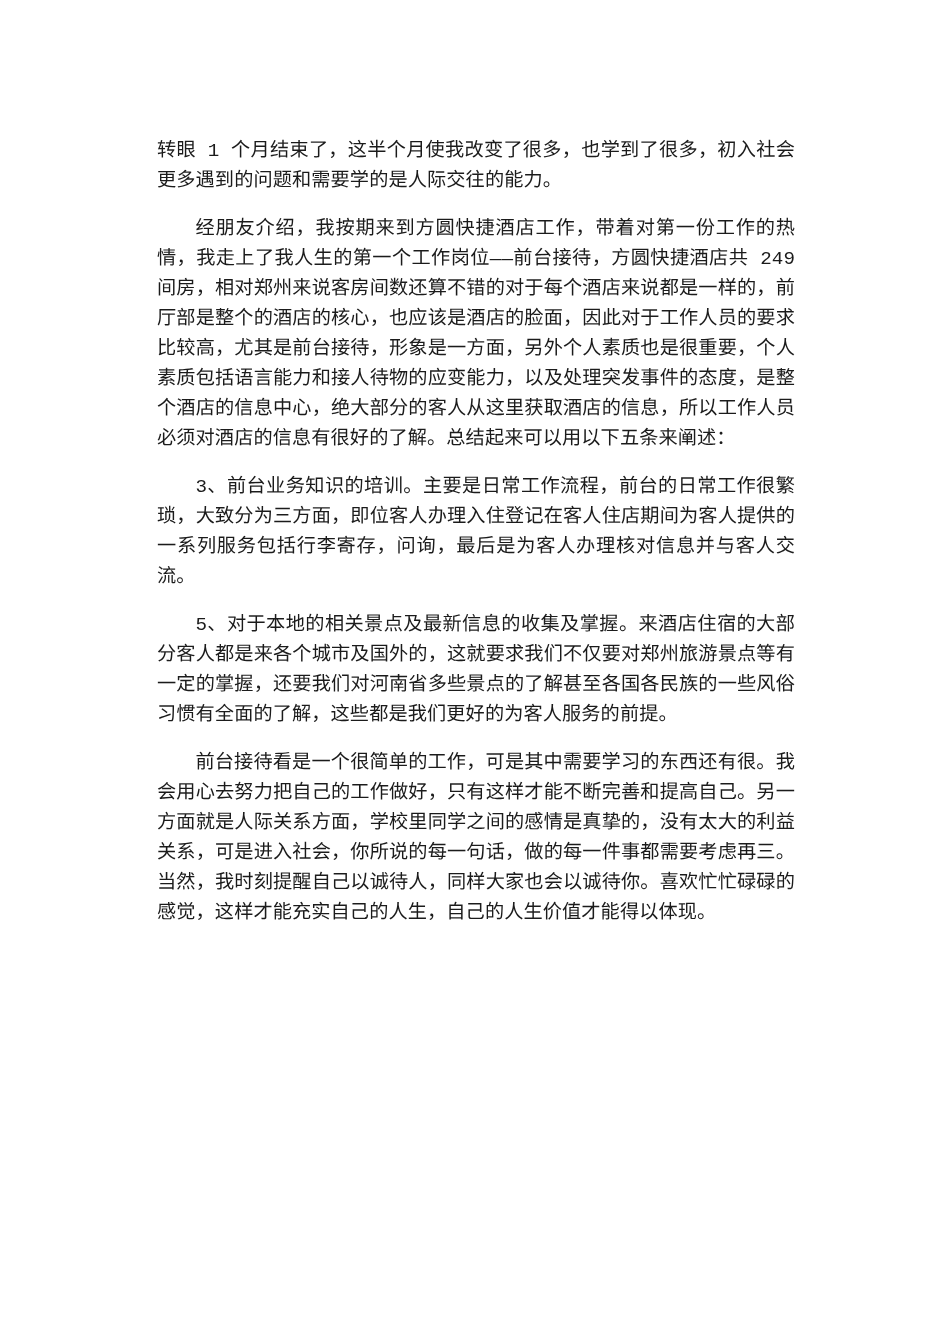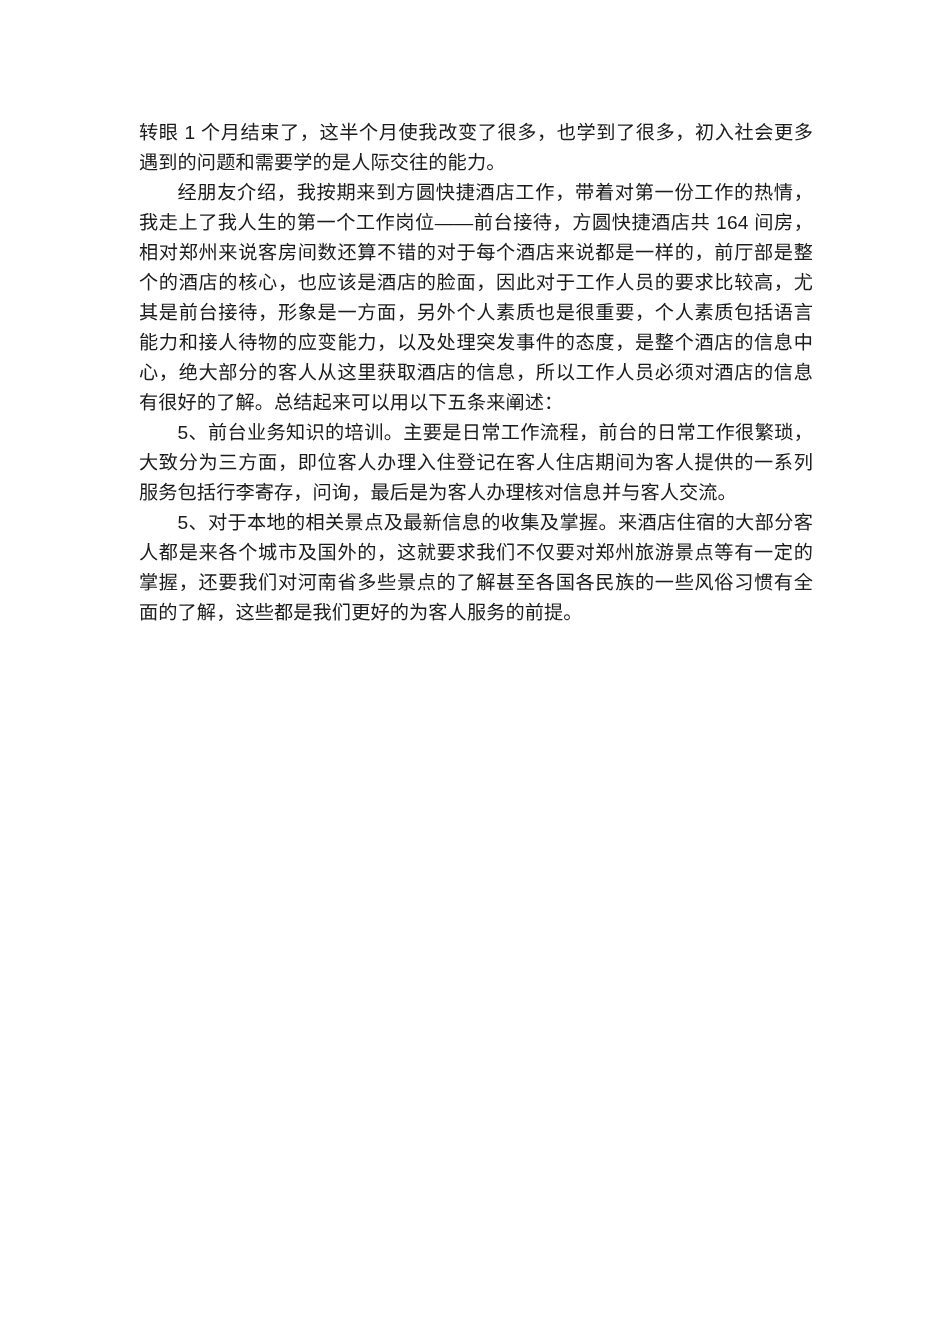--- a/index.html
+++ b/index.html
@@ -19,22 +19,22 @@
   }
 
   .doc-body {
     position: absolute;
     left: 139px;
     top: 118px;
     width: 674px;
   }
 
   .para {
-    margin: 0;
-    font-family: Liberation Sans, sans-serif;
+    margin: 18px;
+    font-family: Liberation Mono, monospace;
     font-size: 19.2px;
     line-height: 30px;
     color: #1b1b1b;
     text-align: justify;
     text-justify: inter-ideograph;
     letter-spacing: 0.1px;
     word-break: break-all;
     -webkit-font-smoothing: antialiased;
   }
 
@@ -54,24 +54,25 @@
   }
 </style>
 </head>
 <body>
 
 <div class="page">
   <div class="doc-body">
 
     <p class="para no-indent">转眼 1 个月结束了，这半个月使我改变了很多，也学到了很多，初入社会更多遇到的问题和需要学的是人际交往的能力。</p>
 
-    <p class="para indent">经朋友介绍，我按期来到方圆快捷酒店工作，带着对第一份工作的热情，我走上了我人生的第一个工作岗位——前台接待，方圆快捷酒店共 164 间房，相对郑州来说客房间数还算不错的对于每个酒店来说都是一样的，前厅部是整个的酒店的核心，也应该是酒店的脸面，因此对于工作人员的要求比较高，尤其是前台接待，形象是一方面，另外个人素质也是很重要，个人素质包括语言能力和接人待物的应变能力，以及处理突发事件的态度，是整个酒店的信息中心，绝大部分的客人从这里获取酒店的信息，所以工作人员必须对酒店的信息有很好的了解。总结起来可以用以下五条来阐述：</p>
+    <p class="para indent">经朋友介绍，我按期来到方圆快捷酒店工作，带着对第一份工作的热情，我走上了我人生的第一个工作岗位——前台接待，方圆快捷酒店共 249 间房，相对郑州来说客房间数还算不错的对于每个酒店来说都是一样的，前厅部是整个的酒店的核心，也应该是酒店的脸面，因此对于工作人员的要求比较高，尤其是前台接待，形象是一方面，另外个人素质也是很重要，个人素质包括语言能力和接人待物的应变能力，以及处理突发事件的态度，是整个酒店的信息中心，绝大部分的客人从这里获取酒店的信息，所以工作人员必须对酒店的信息有很好的了解。总结起来可以用以下五条来阐述：</p>
 
 
 
-    <p class="para list-item">5、前台业务知识的培训。主要是日常工作流程，前台的日常工作很繁琐，大致分为三方面，即位客人办理入住登记在客人住店期间为客人提供的一系列服务包括行李寄存，问询，最后是为客人办理核对信息并与客人交流。</p>
+    <p class="para list-item">3、前台业务知识的培训。主要是日常工作流程，前台的日常工作很繁琐，大致分为三方面，即位客人办理入住登记在客人住店期间为客人提供的一系列服务包括行李寄存，问询，最后是为客人办理核对信息并与客人交流。</p>
 
 
     <p class="para list-item">5、对于本地的相关景点及最新信息的收集及掌握。来酒店住宿的大部分客人都是来各个城市及国外的，这就要求我们不仅要对郑州旅游景点等有一定的掌握，还要我们对河南省多些景点的了解甚至各国各民族的一些风俗习惯有全面的了解，这些都是我们更好的为客人服务的前提。</p>
 
+    <p class="para indent">前台接待看是一个很简单的工作，可是其中需要学习的东西还有很。我会用心去努力把自己的工作做好，只有这样才能不断完善和提高自己。另一方面就是人际关系方面，学校里同学之间的感情是真挚的，没有太大的利益关系，可是进入社会，你所说的每一句话，做的每一件事都需要考虑再三。当然，我时刻提醒自己以诚待人，同样大家也会以诚待你。喜欢忙忙碌碌的感觉，这样才能充实自己的人生，自己的人生价值才能得以体现。</p>
 
   </div>
 </div>
 
 </body></html>

